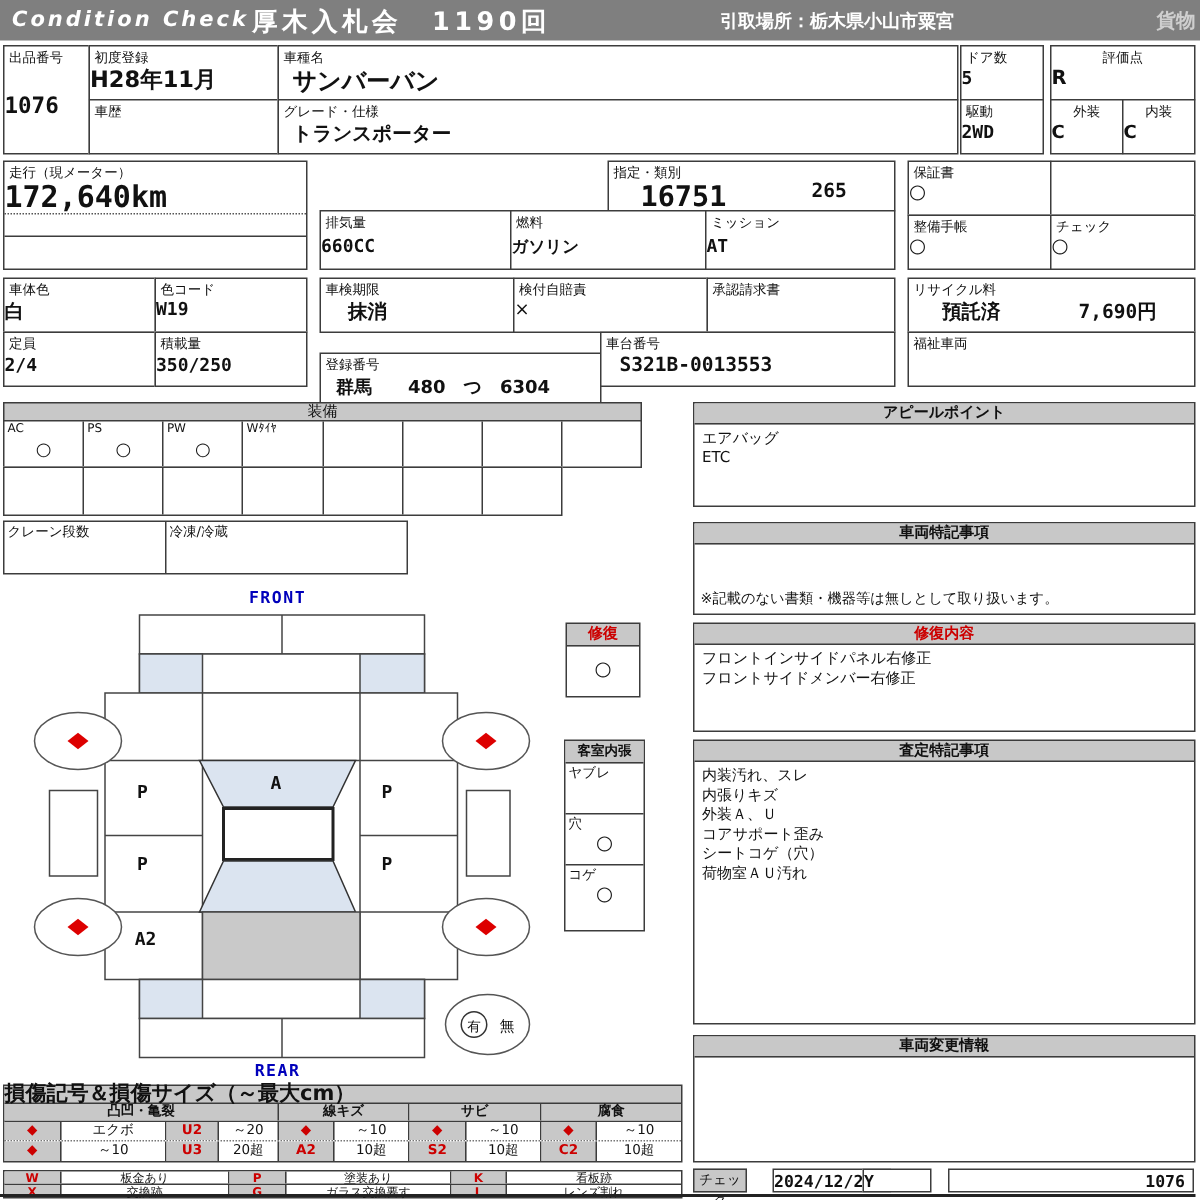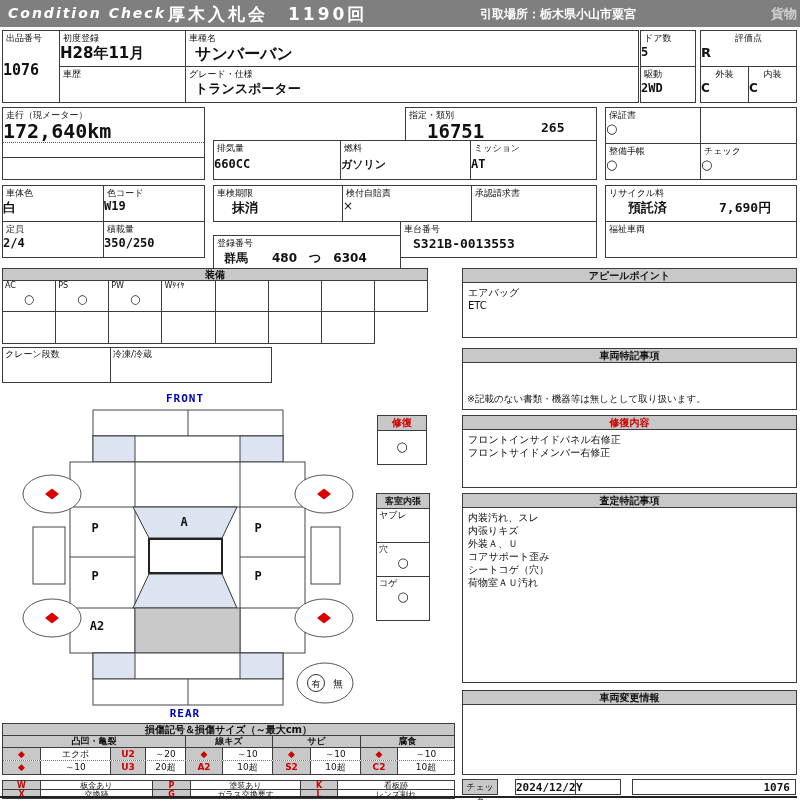--- a/index.html
+++ b/index.html
@@ -15,42 +15,42 @@
 
   
   .b{position:absolute;border:1px solid #3c3c3c;background:#fff;box-sizing:border-box}
   .lbl{position:absolute;top:1px;left:3px;font-size:9px;white-space:nowrap}
   .lblc{position:absolute;top:1px;left:0;right:0;text-align:center;font-size:9px;white-space:nowrap}
   .val{position:absolute;left:0;right:0;font-weight:700;white-space:nowrap}
   .vleft{position:absolute;font-weight:700;white-space:nowrap}
   .mono{font-family:"DejaVu Sans Mono",monospace}
 
   
-  .strip{position:absolute;background:#c8c8c8;border:1px solid #3c3c3c;box-sizing:border-box;text-align:center;font-weight:700;font-size:10px;line-height:11px}
+  .strip{position:absolute;background:#c8c8c8;border:1px solid #3c3c3c;box-sizing:border-box;text-align:center;font-weight:400;font-size:10px;line-height:11px}
   .panel{position:absolute;border:1px solid #3c3c3c;background:#fff;box-sizing:border-box}
   .phdr{height:13px;background:#c8c8c8;border-bottom:1px solid #3c3c3c;text-align:center;font-weight:700;font-size:10px;line-height:13px}
   .phdr.red{color:#cc0000}
   .pbody{padding:3px 5px;font-size:10px;line-height:13px}
   .pnote{position:absolute;left:4px;bottom:3px;font-size:9.5px;white-space:nowrap}
 
   
   .eqrow{position:absolute;display:flex;border:1px solid #3c3c3c;box-sizing:border-box;background:#fff}
   .eqcell{flex:1;border-right:1px solid #3c3c3c;position:relative}
   .eqcell:last-child{border-right:none}
   .eqlbl{position:absolute;top:0;left:2px;font-size:8px;white-space:nowrap}
   .eqval{position:absolute;top:11px;left:0;right:0;text-align:center;font-size:12px}
 
   
   .cab{height:33px;position:relative;border-bottom:1px solid #3c3c3c}
   .cab:last-child{border-bottom:none}
   .cablbl{position:absolute;top:0;left:2px;font-size:9px}
   .cabval{position:absolute;top:12px;left:0;right:0;text-align:center;font-size:13px}
 
   
-  .lgtitle{height:12px;background:#c8c8c8;border-bottom:1px solid #3c3c3c;box-sizing:border-box;text-align:center;font-weight:700;font-size:10px;line-height:11px}
+  .lgtitle{height:12px;background:#c8c8c8;border-bottom:1px solid #3c3c3c;box-sizing:border-box;text-align:left;font-weight:700;font-size:14px;line-height:11px}
   .lgrow{display:flex;box-sizing:border-box}
   .lgh{background:#c8c8c8;border-right:1px solid #3c3c3c;box-sizing:border-box;text-align:center;font-weight:700;font-size:9px;line-height:11px}
   .lgsym{background:#c8c8c8;border-right:1px solid #3c3c3c;box-sizing:border-box;text-align:center;color:#cc0000;font-weight:700;font-size:9px;line-height:12px}
   .lgc{border-right:1px solid #3c3c3c;box-sizing:border-box;text-align:center;font-size:9px;line-height:12px}
   .lgend{border-right:none}
   .lgdot{border-bottom:1px dotted #777}
   .lgsolid{border-bottom:1px solid #3c3c3c}
   .sm .lgsym,.sm .lgc{font-size:8px;line-height:9px}
 
   .rule{position:absolute;background:#222}

